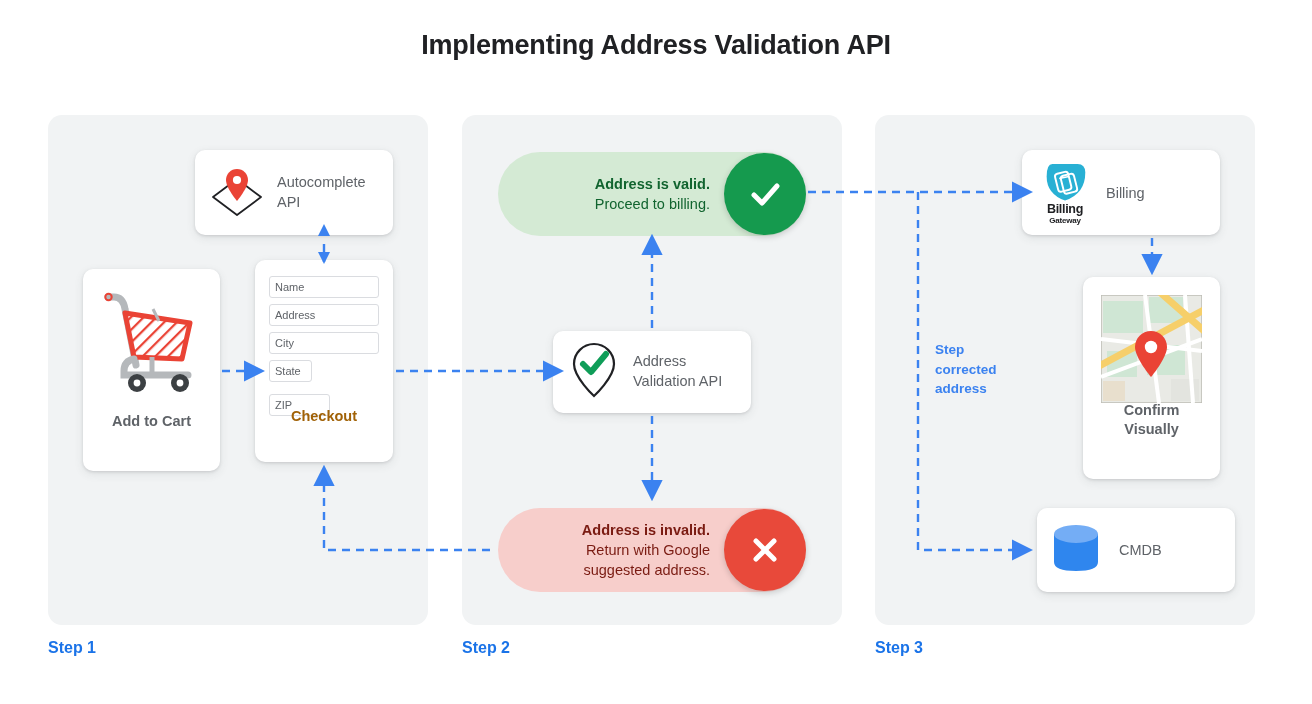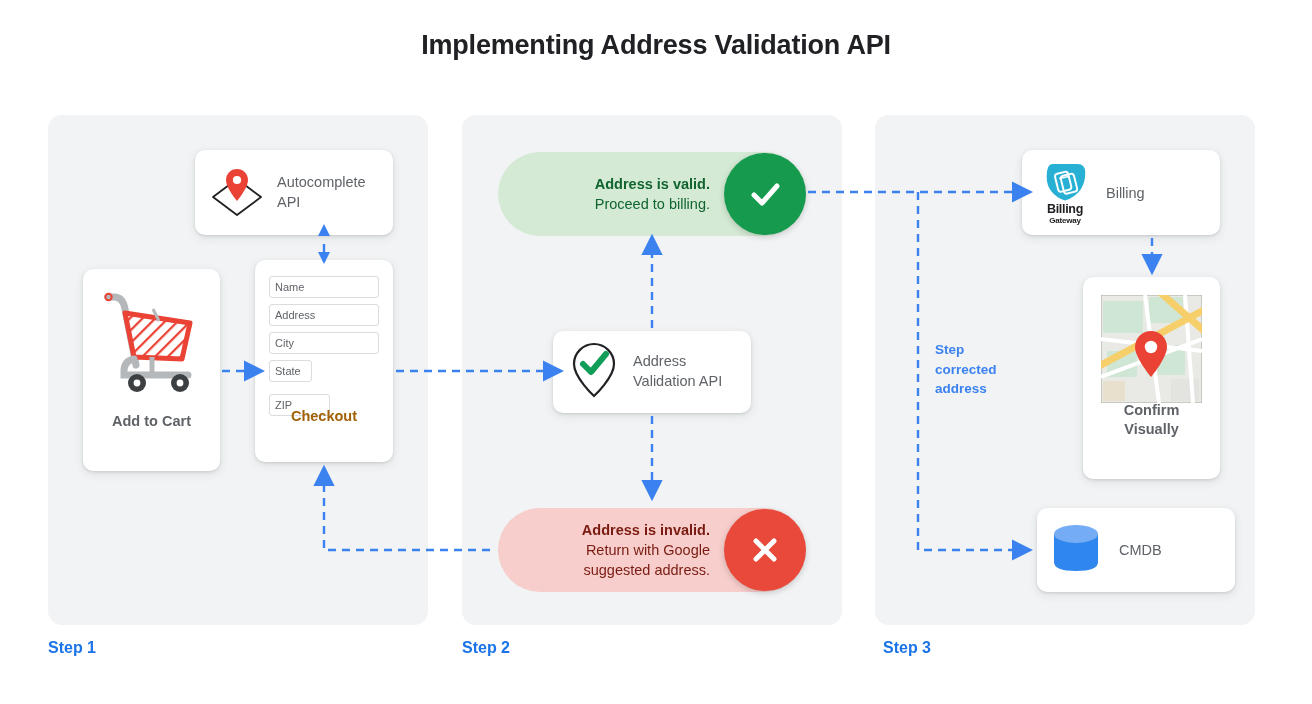--- a/index.html
+++ b/index.html
@@ -31,21 +31,21 @@
   #panel-2{left:462px;top:115px;width:380px;height:510px;}
   #panel-3{left:875px;top:115px;width:380px;height:510px;}
 
   .step-label{
     position:absolute;
     font-size:16px;font-weight:bold;color:#1a73e8;
     top:639px;
   }
   #step-label-1{left:48px;}
   #step-label-2{left:462px;}
-  #step-label-3{left:875px;margin-left:8px;}
+  #step-label-3{left:875px;}
 
   
   .card{
     position:absolute;
     background:#ffffff;
     border-radius:10px;
     box-shadow:0 1px 3px rgba(60,64,67,.16), 0 3px 10px rgba(60,64,67,.10);
     box-sizing:border-box;
   }
 

